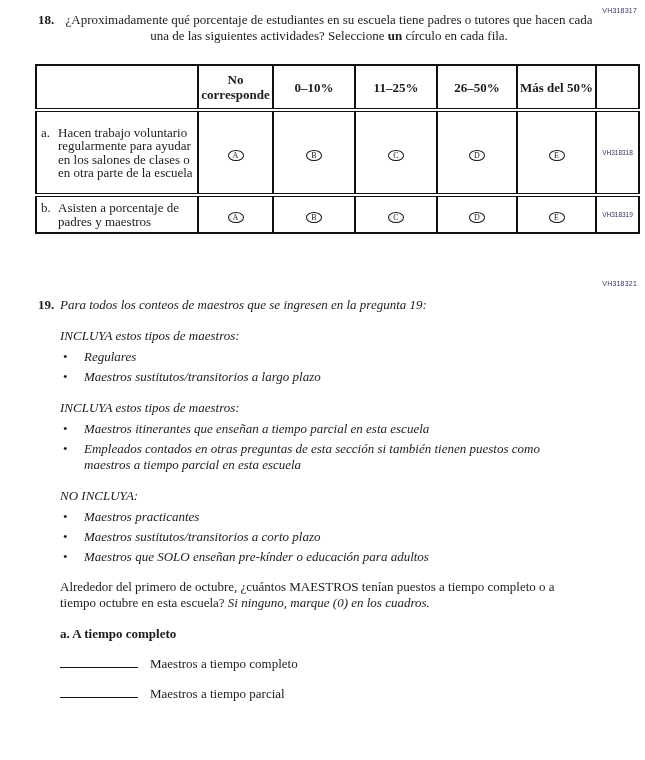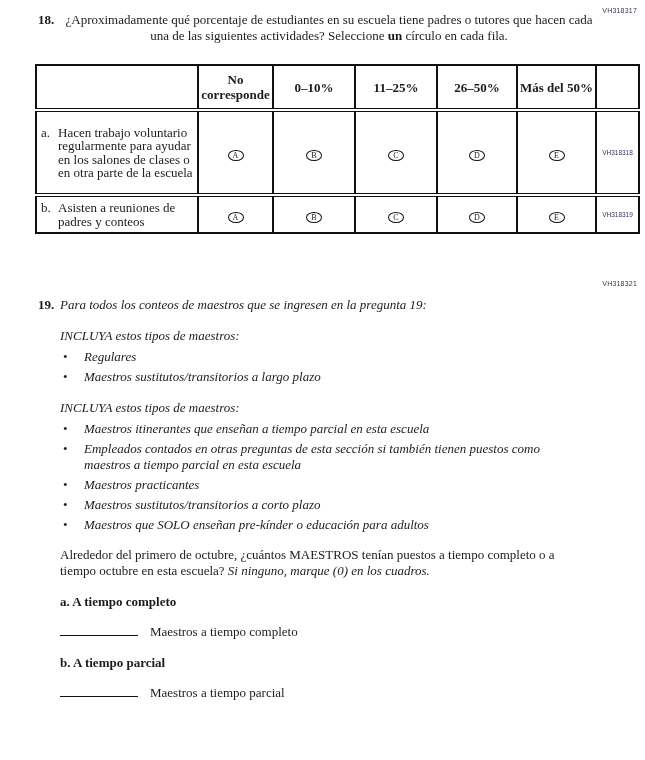--- a/index.html
+++ b/index.html
@@ -93,21 +93,21 @@
         <td class="opt"><span class="circle">B</span></td>
         <td class="opt"><span class="circle">C</span></td>
         <td class="opt"><span class="circle">D</span></td>
         <td class="opt"><span class="circle">E</span></td>
         <td class="rowcode">VH318318</td>
       </tr>
       <tr class="row-b">
         <td class="stem">
           <div class="stem-inner">
             <span class="stem-prefix">b.</span>
-            <span>Asisten a reuniones de padres y conteos</span>
+            <span>Asisten a porcentaje de padres y maestros</span>
           </div>
         </td>
         <td class="opt"><span class="circle">A</span></td>
         <td class="opt"><span class="circle">B</span></td>
         <td class="opt"><span class="circle">C</span></td>
         <td class="opt"><span class="circle">D</span></td>
         <td class="opt"><span class="circle">E</span></td>
         <td class="rowcode">VH318319</td>
       </tr>
     </tbody>
@@ -125,33 +125,33 @@
         <li>Regulares</li>
         <li>Maestros sustitutos/transitorios a largo plazo</li>
       </ul>
 
       <div class="sec-head">INCLUYA estos tipos de maestros:</div>
       <ul class="blist">
         <li>Maestros itinerantes que enseñan a tiempo parcial en esta escuela</li>
         <li>Empleados contados en otras preguntas de esta sección si también tienen puestos como maestros a tiempo parcial en esta escuela</li>
       </ul>
 
+      <div class="sec-head">NO INCLUYA:</div>
       <ul class="blist">
         <li>Maestros practicantes</li>
         <li>Maestros sustitutos/transitorios a corto plazo</li>
         <li>Maestros que SOLO enseñan pre-kínder o educación para adultos</li>
       </ul>
 
       <div class="closing"><span>Alrededor del primero de octubre, ¿cuántos MAESTROS tenían puestos a tiempo completo o a tiempo octubre en esta escuela? </span><span class="it">Si ninguno, marque (0) en los cuadros.</span></div>
 
       <div class="part-head">a. A tiempo completo</div>
       <div class="blank-row">
         <span class="blank-line"></span><span>Maestros a tiempo completo</span>
       </div>
 
-      <div class="part-head">b. A tiempo parcial</div>
       <div class="blank-row">
         <span class="blank-line"></span><span>Maestros a tiempo parcial</span>
       </div>
     </div>
   </div>
 
 </div>
 
 </body></html>

